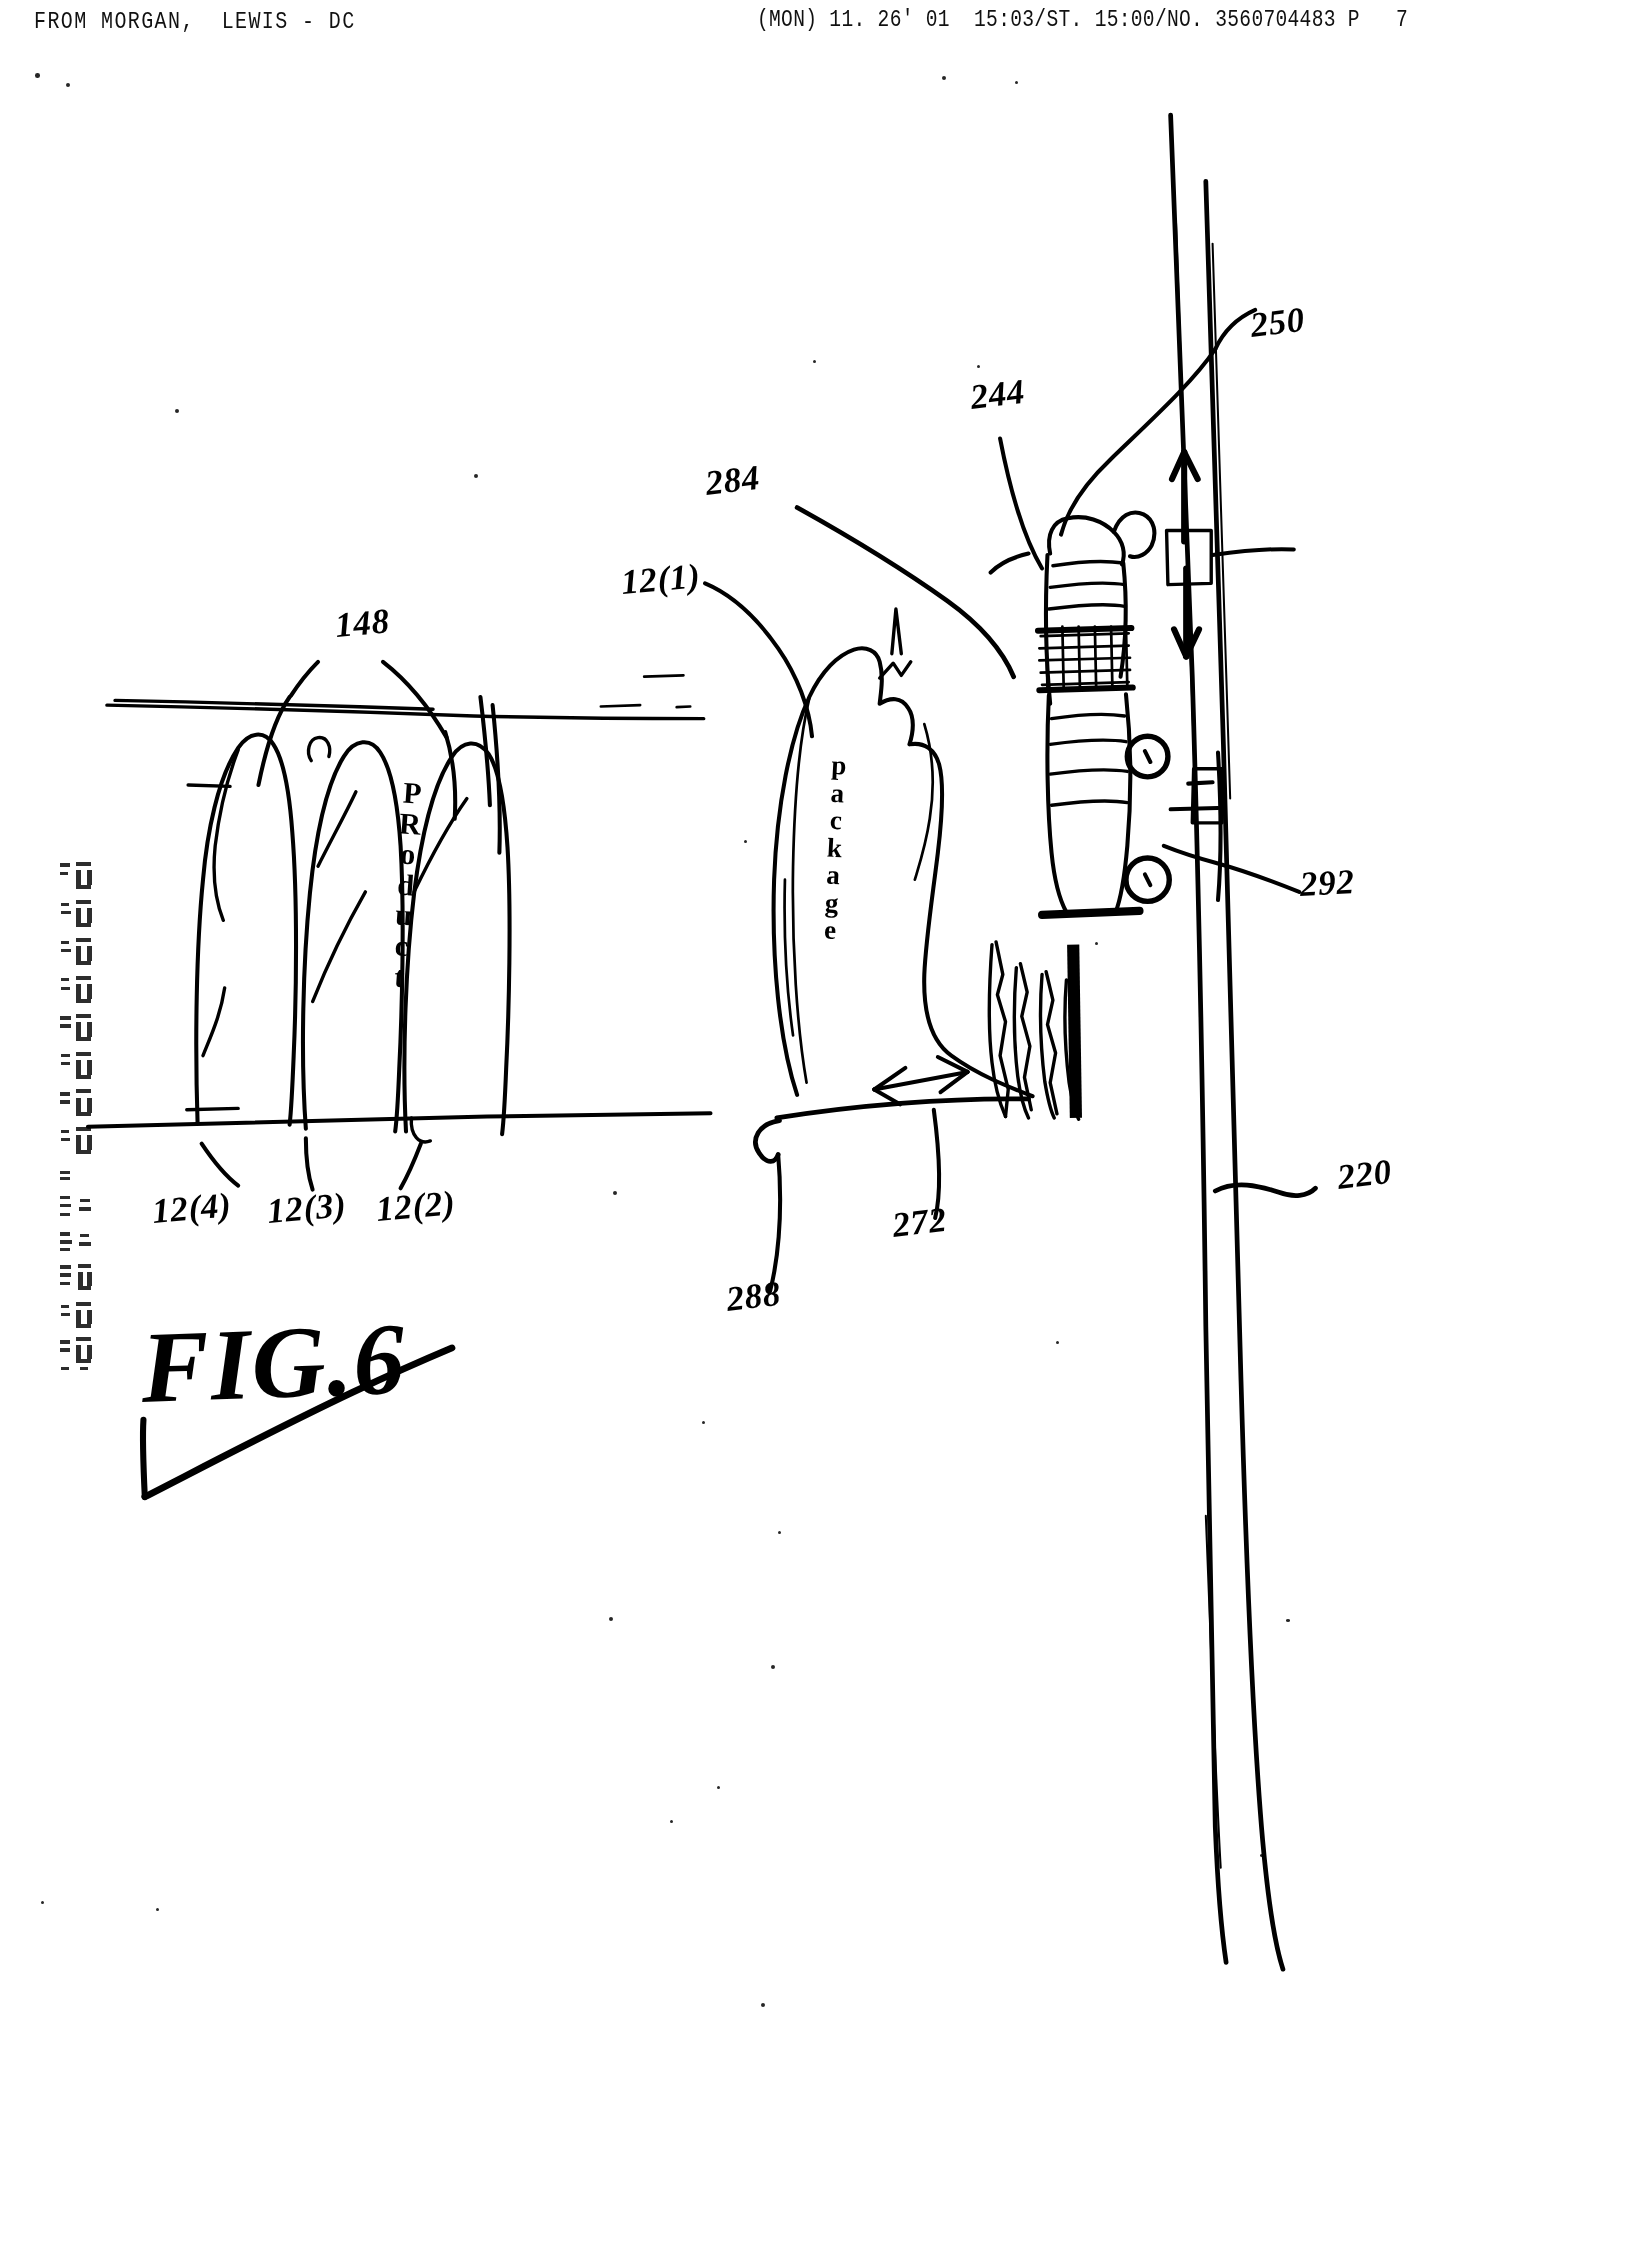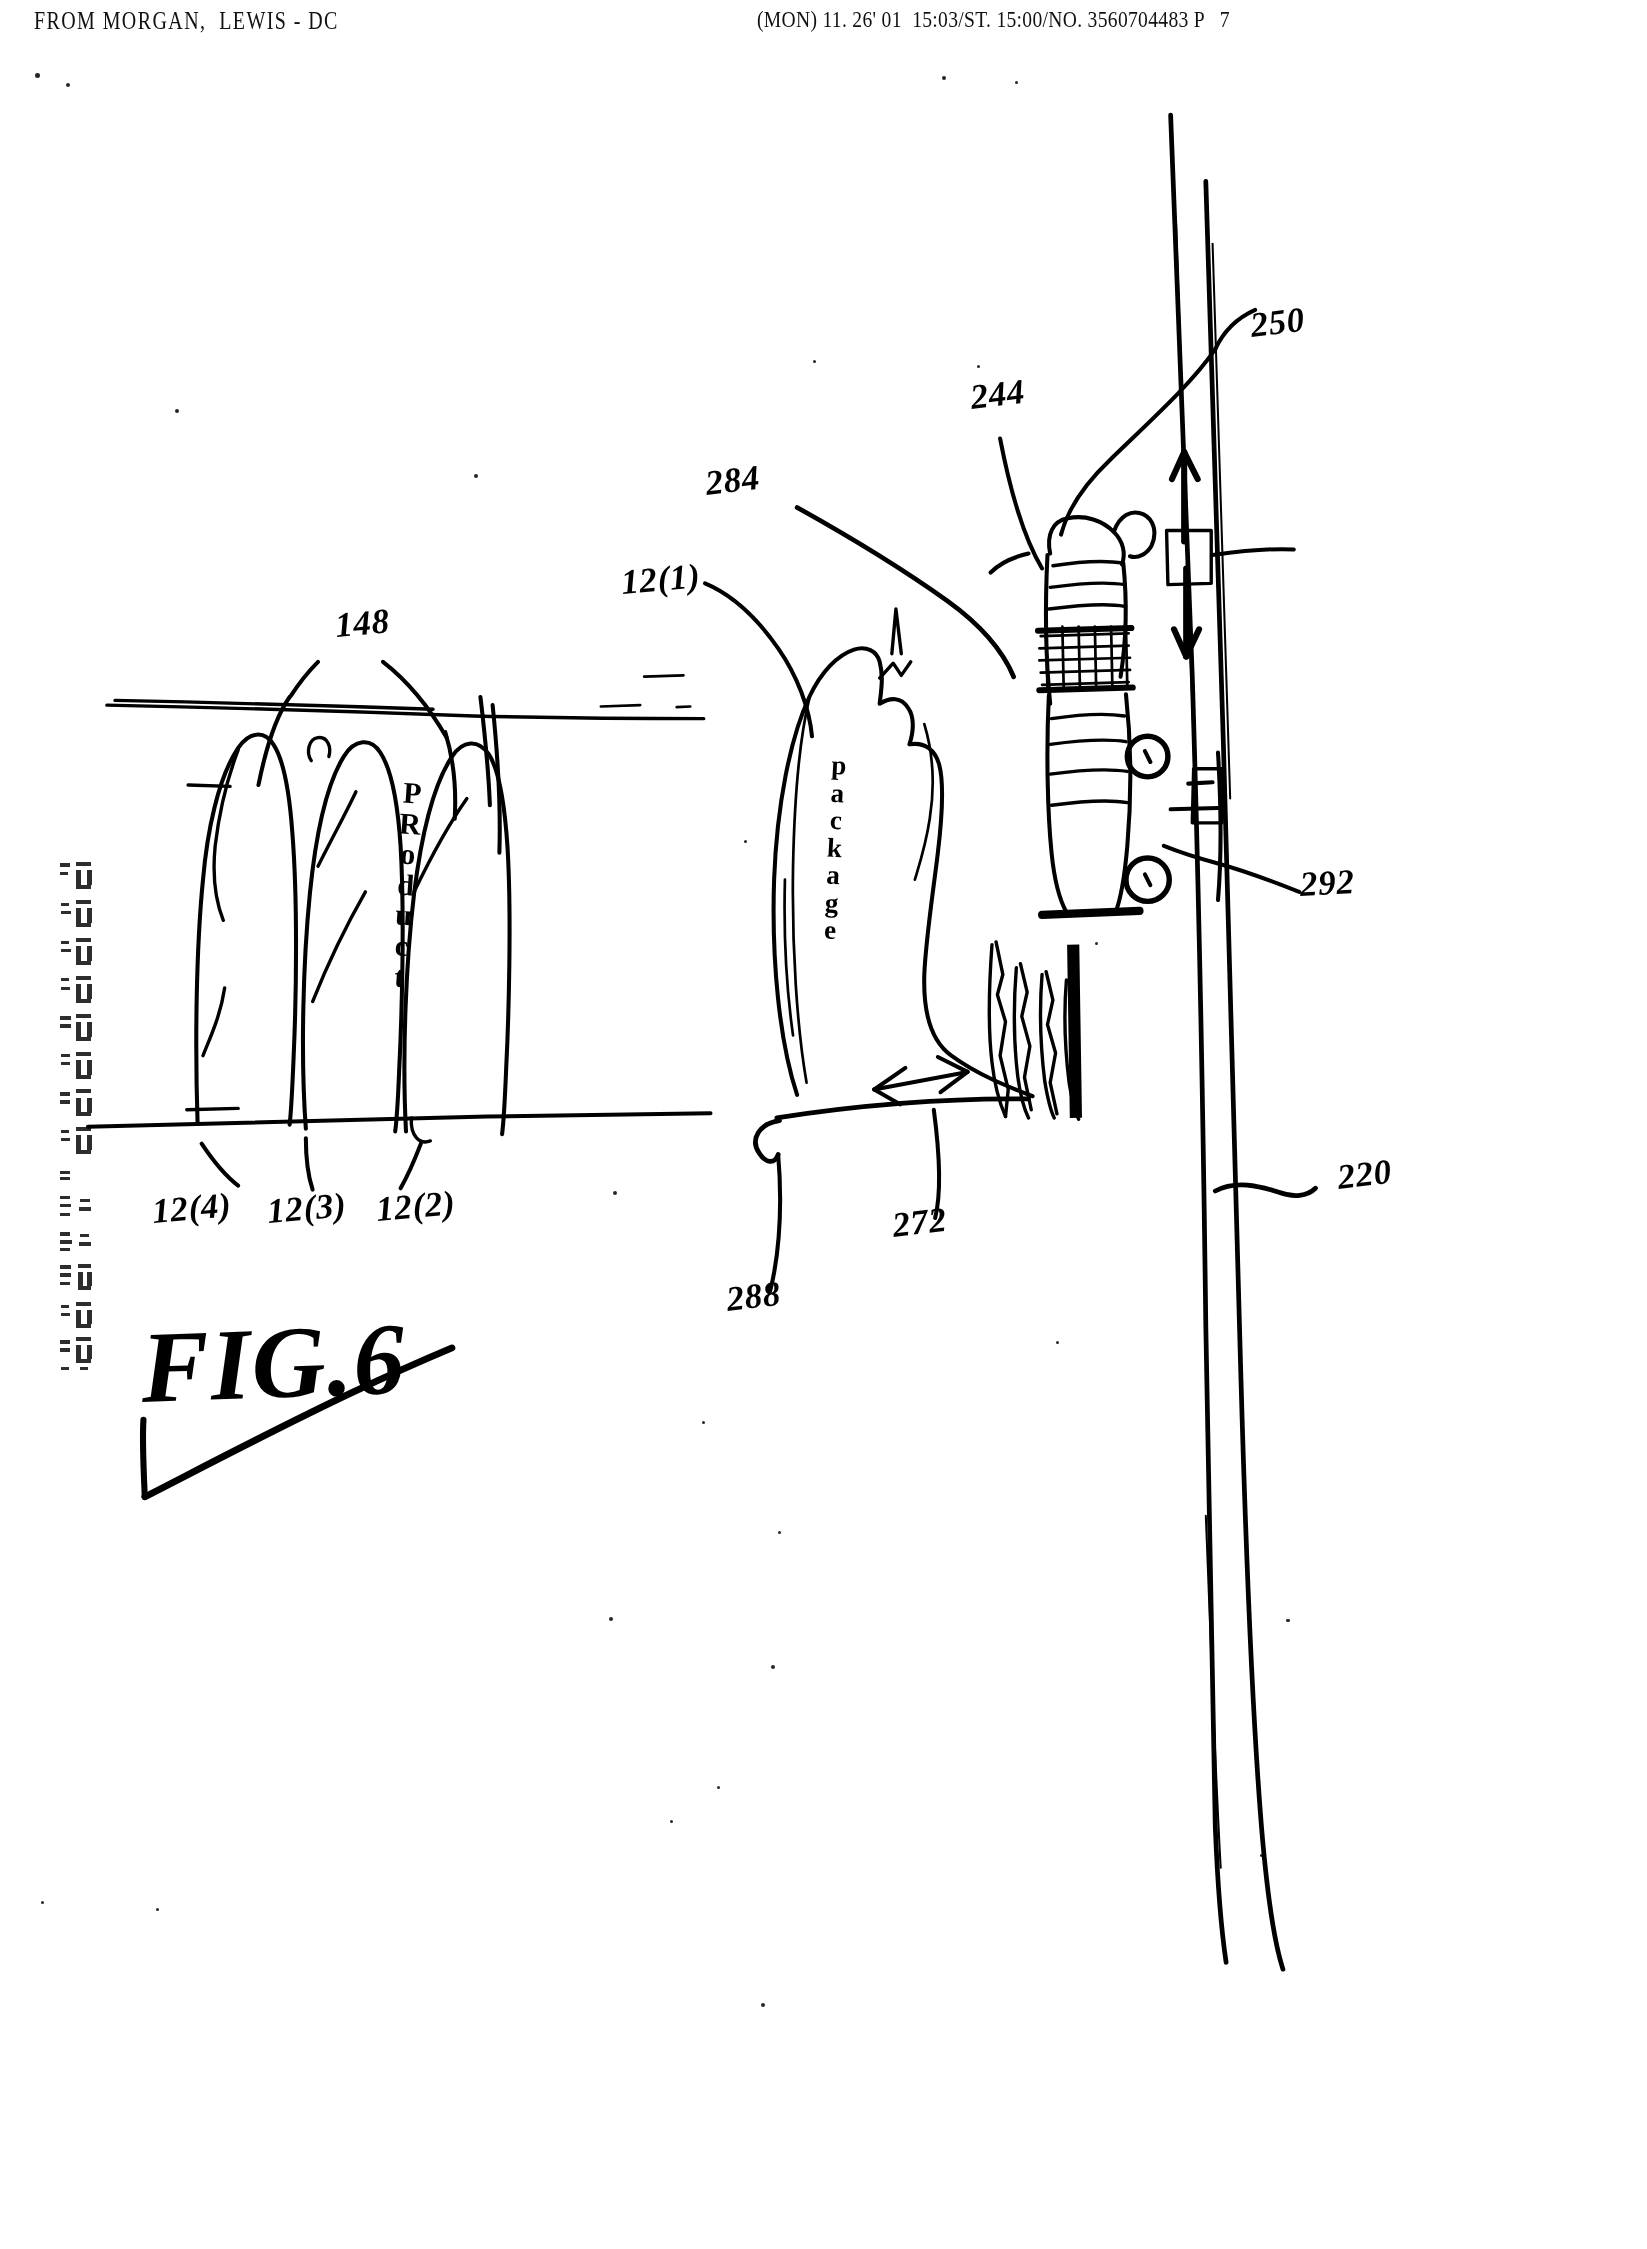--- a/index.html
+++ b/index.html
@@ -7,21 +7,21 @@
   body{
     font-family:"Liberation Sans", sans-serif;
     width:1647px;height:2250px;position:relative;overflow:hidden;
     background:#ffffff;
   }
   #page{position:absolute;inset:0;width:1647px;height:2250px;}
 
   
   .fax-header{
     position:absolute;top:0;left:0;width:1647px;height:42px;
-    font-family:Liberation Serif, serif;
+    font-family:Liberation Mono, monospace;
     color:#111;
   }
   .fax-from{
     position:absolute;left:34px;top:6.8px;
     font-size:20px;letter-spacing:1.4px;white-space:pre;
     transform:scaleY(1.22);transform-origin:left top;
   }
   .fax-meta{
     position:absolute;left:757px;top:6.8px;
     font-size:19.6px;letter-spacing:0.3px;white-space:pre;

